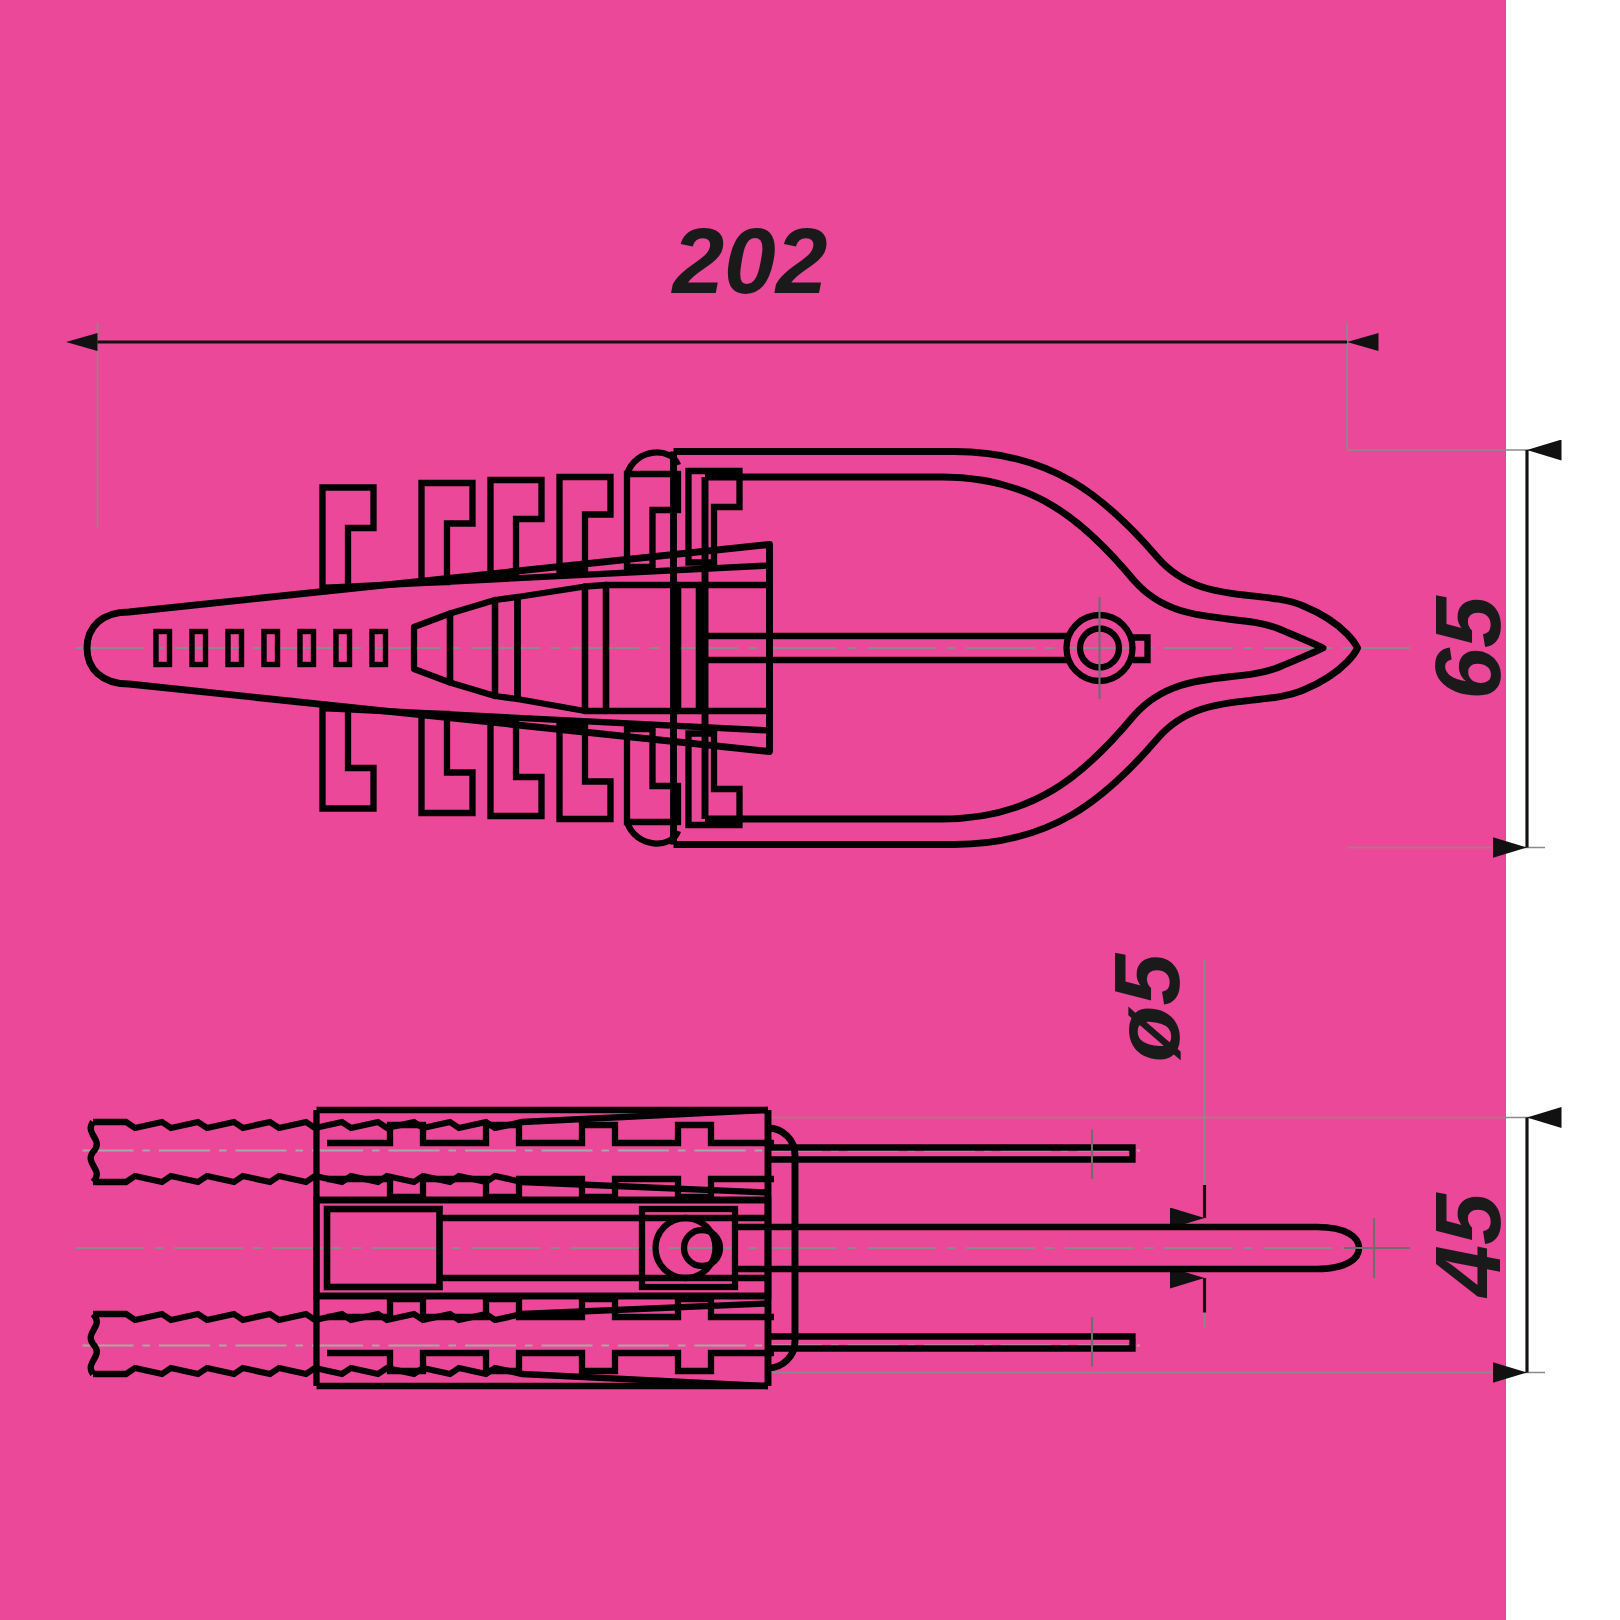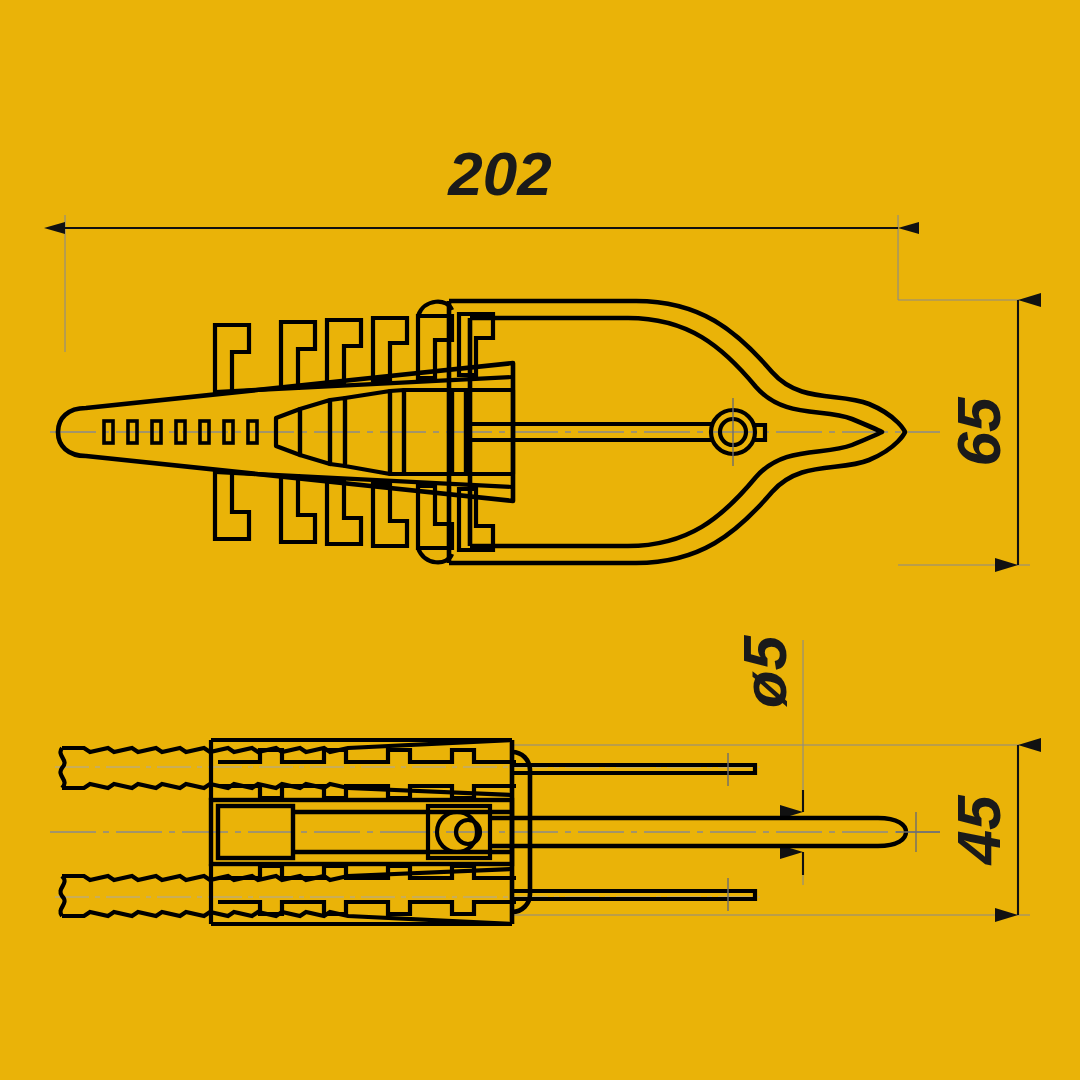--- a/index.html
+++ b/index.html
@@ -9,23 +9,23 @@
     background: #ffffff;
   }
   body {
     width: 1080px;
     height: 1080px;
     overflow: hidden;
     font-family: "Liberation Sans", sans-serif;
   }
   #drawing-root {
     position: relative;
-    width: 1080px;
+    width: 1004px;
     height: 1080px;
-    background: #eab308;
+    background: #ec4899;
     text-decoration: underline;
   }
   svg.sheet {
     display: block;
     width: 1080px;
     height: 1080px;
   }
   .dim-text {
     font-family: "Liberation Sans", sans-serif;
     font-style: italic;

